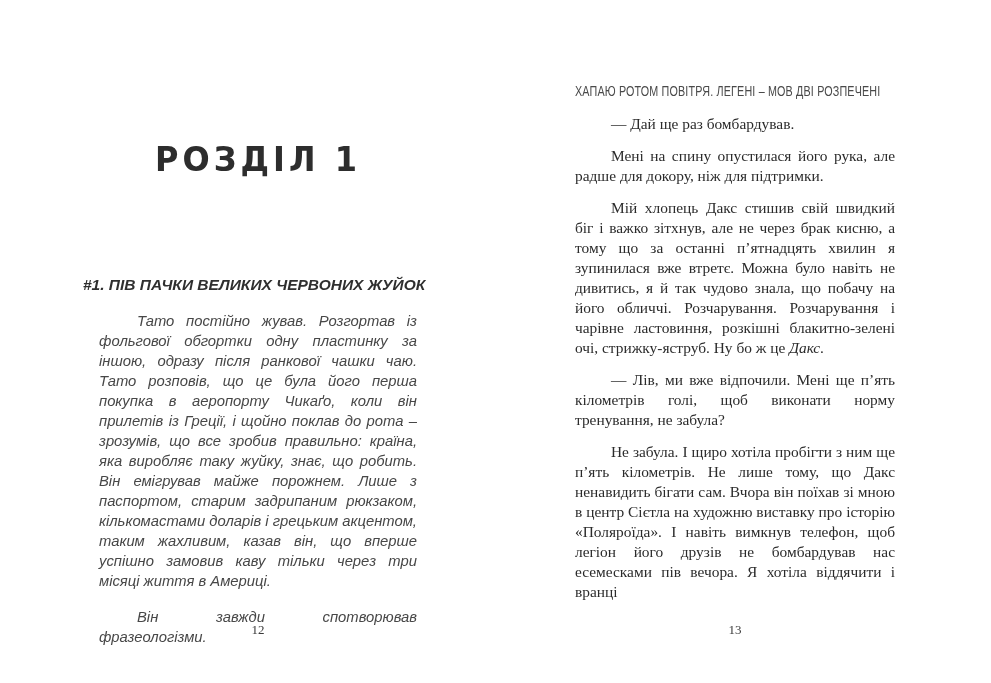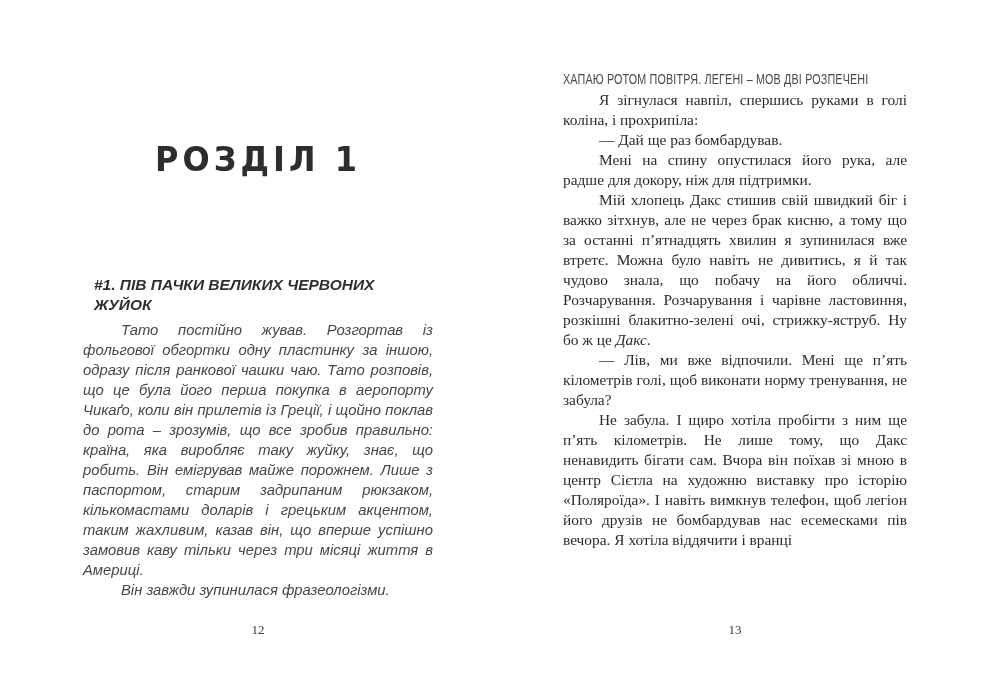--- a/index.html
+++ b/index.html
@@ -20,29 +20,29 @@
     font-family:"DejaVu Sans", sans-serif;
     font-weight:bold;
     font-size:32px;
     line-height:40px;
     letter-spacing:4px;
     color:#2d2d2d;
     transform:scaleY(1.08);
     transform-origin:center top;
   }
   .section-heading {
-    margin:97px 0 5px 11px;
+    margin:97px 0 5px 0;
     font-style:italic;
     font-weight:bold;
     font-size:15.5px;
     line-height:20px;
     color:#2f2f2f;
   }
   .left-body p {
-    margin:0;
+    margin:16px;
     font-style:italic;
     font-size:14.8px;
     line-height:20px;
     text-align:justify;
     text-indent:38px;
     color:#474747;
     hyphens:manual;
   }
 
   
@@ -52,21 +52,21 @@
     font-family:"Liberation Sans", sans-serif;
     font-size:13.8px;
     line-height:20px;
     letter-spacing:0.2px;
     color:#4a4a4a;
     white-space:nowrap;
     transform:scaleX(0.78);
     transform-origin:left center;
   }
   .right-body p {
-    margin:0;
+    margin:12px;
     font-size:15.4px;
     line-height:20px;
     text-align:justify;
     text-indent:36px;
     hyphens:manual;
   }
   .right-body p.no-indent { text-indent:0; }
 
   
   .pagenum {
@@ -81,30 +81,29 @@
   #pn-right { left:563px; width:344px; }
 </style>
 </head>
 <body>
 
 <div class="page" id="left-page">
   <h1 class="chapter-title">РОЗДІЛ 1</h1>
   <h2 class="section-heading">#1. ПІВ ПАЧКИ ВЕЛИКИХ ЧЕРВОНИХ ЖУЙОК</h2>
   <div class="left-body">
     <p>Тато постійно жував. Розгортав із фольгової обгортки одну пластинку за іншою, одразу після ранкової чашки чаю. Тато розповів, що це була його перша покупка в аеропорту Чикаґо, коли він прилетів із Греції, і щойно поклав до рота – зрозумів, що все зробив правильно: країна, яка виробляє таку жуйку, знає, що робить. Він емігрував майже порожнем. Лише з паспортом, старим задрипаним рюкзаком, кількомастами доларів і грець­ким акцентом, таким жахливим, казав він, що вперше успішно замовив каву тільки через три місяці життя в Америці.</p>
-    <p>Він завжди зупинилася фразеологізми.</p>
+    <p>Він завжди спотворював фразеологізми.</p>
   </div>
 </div>
 
 <div class="page" id="right-page">
   <div class="right-body">
     <p class="no-indent">
       <span class="caps-line">ХАПАЮ РОТОМ ПОВІТРЯ. ЛЕГЕНІ – МОВ ДВІ РОЗПЕЧЕНІ</span>
     </p>
-    <p>Я зігнулася навпіл, спершись руками в голі коліна, і прохрипіла:</p>
     <p>— Дай ще раз бомбардував.</p>
     <p>Мені на спину опустилася його рука, але радше для докору, ніж для підтримки.</p>
     <p><span>Мій хлопець Дакс стишив свій швидкий біг і важко зітхнув, але не через брак кисню, а тому що за останні п’ятнадцять хвилин я зупинилася вже втретє. Можна було навіть не дивитись, я й так чудово знала, що побачу на його обличчі. Розчарування. Розчарування і чарівне ластовиння, розкішні блакитно-зелені очі, стрижку-яструб. Ну бо ж це </span><em>Дакс</em><span>.</span></p>
     <p>— Лів, ми вже відпочили. Мені ще п’ять кілометрів голі, щоб виконати норму тренування, не забула?</p>
     <p>Не забула. І щиро хотіла пробігти з ним ще п’ять кілометрів. Не лише тому, що Дакс ненавидить бігати сам. Вчора він поїхав зі мною в центр Сієтла на худож­ню виставку про історію «Поляроїда». І навіть вимк­нув телефон, щоб легіон його друзів не бомбардував нас есемесками пів вечора. Я хотіла віддячити і вранці</p>
   </div>
 </div>
 
 <div class="pagenum" id="pn-left">12</div>
 <div class="pagenum" id="pn-right">13</div>

